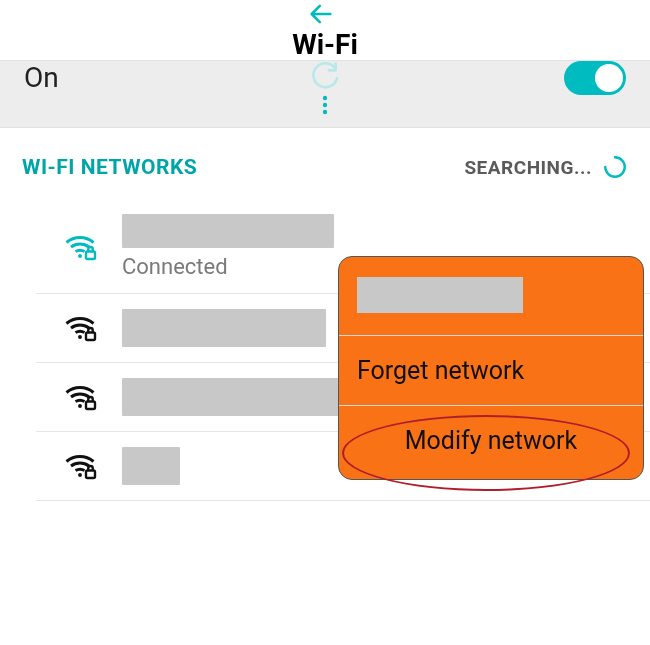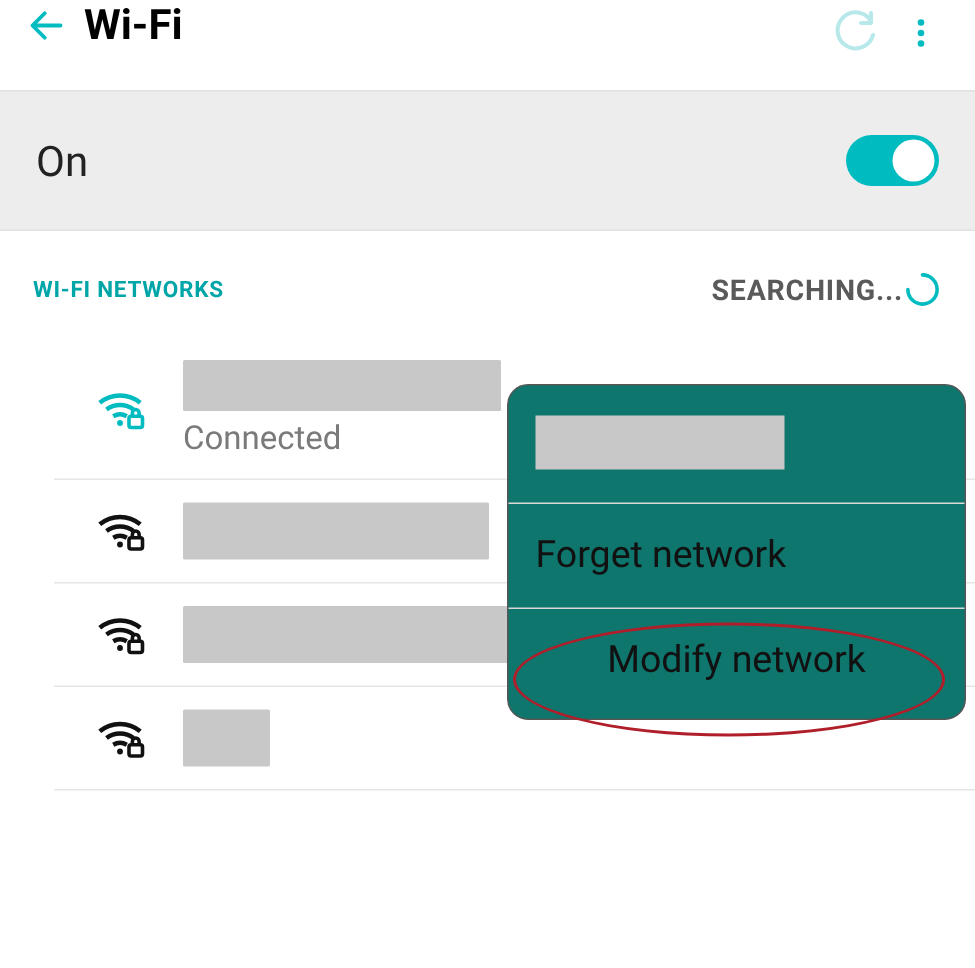--- a/index.html
+++ b/index.html
@@ -8,47 +8,49 @@
     height: 645px;
     font-family: Roboto, "Segoe UI", Arial, sans-serif;
     background: #ffffff;
     position: relative;
     overflow: hidden;
   }
 
   
   .header {
     display: flex;
+    align-items: center;
     height: 60px;
     padding: 0 14px;
     background: #ffffff;
+    flex-direction: column;
   }
   .header .back {
     width: 34px; height: 34px;
     display: flex; align-items: center; justify-content: center;
     margin-right: 8px;
   }
   .header .title {
     font-size: 28px;
     font-weight: 700;
     color: #000;
   }
   .header .spacer { flex: 1; }
   .header .refresh, .header .overflow {
     width: 44px; height: 44px;
     display: flex; align-items: center; justify-content: center;
   }
 
   
   .toggle-row {
     display: flex;
-    align-items: center;
+    align-items: flex-start;
     justify-content: space-between;
     padding: 0 24px;
-    height: 94px;
+    height: 68px;
     background: #ededed;
     border-top: 1px solid #e2e2e2;
     border-bottom: 1px solid #e2e2e2;
   }
   .toggle-row .state-label {
     font-size: 28px;
     color: #222;
   }
   .switch {
     width: 62px; height: 34px;
@@ -66,28 +68,29 @@
 
   
   .section-header {
     display: flex;
     align-items: center;
     justify-content: space-between;
     padding: 26px 22px 20px 22px;
     background: #fff;
   }
   .section-header .section-title {
-    font-size: 15px;
+    font-size: 21px;
     font-weight: 700;
     color: #00a5a8;
     letter-spacing: 0.5px;
   }
   .section-header .searching {
     display: flex;
     align-items: center;
+    gap: 10px;
   }
   .section-header .searching .text {
     font-size: 19px;
     font-weight: 700;
     color: #5a5a5a;
     letter-spacing: 0.5px;
   }
 
   
   .network {
@@ -119,21 +122,21 @@
   .net4 .ssid-redacted { width: 58px; height: 38px; }
 
   .network:last-child { border-bottom: 1px solid #e6e6e6; }
 
   
   .popup {
     position: absolute;
     top: 256px;
     left: 338px;
     width: 306px;
-    background: #0f766e;
+    background: #f97316;
     border: 1px solid #555;
     border-radius: 14px;
   }
   .popup .popup-head {
     padding: 20px 18px 22px 18px;
     border-bottom: 1px solid #d9d9d9;
   }
   .popup .popup-head .ssid-redacted {
     background: #c8c8c8;
     height: 36px;

